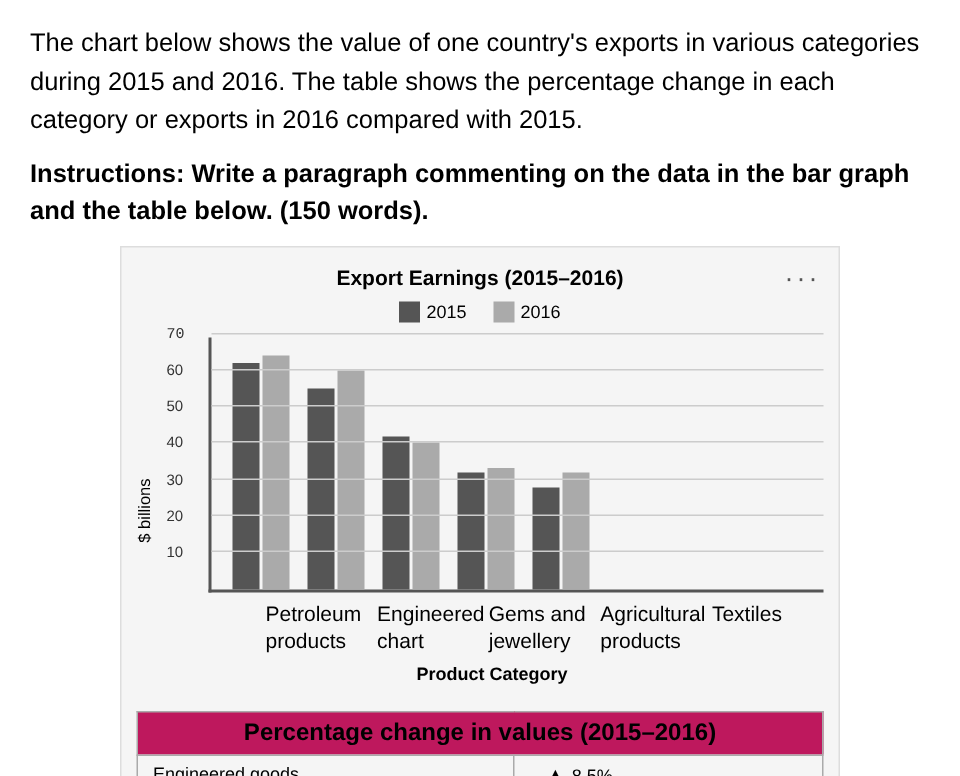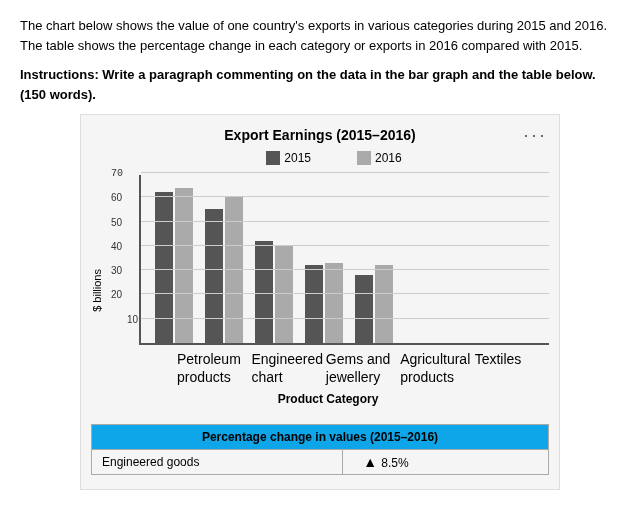--- a/index.html
+++ b/index.html
@@ -8,21 +8,21 @@
       font-size: 13px;
       background: #fff;
       color: #000;
       width: 640px;
       min-height: 517px;
       padding: 16px 20px;
     }
     .intro-text {
       margin-bottom: 10px;
       line-height: 1.5;
-      font-size: 13px;
+      font-size: 17px;
     }
     .intro-text .bold {
       font-weight: bold;
     }
     .marks {
       font-weight: bold;
       margin-bottom: 14px;
       font-size: 13px;
     }
     .chart-container {
@@ -51,21 +51,20 @@
       display: flex;
       justify-content: center;
       gap: 18px;
       margin-bottom: 10px;
     }
     .legend-item {
       display: flex;
       align-items: center;
       gap: 4px;
       font-size: 12px;
-      margin-left: 28px;
     }
     .legend-box {
       width: 14px;
       height: 14px;
       display: inline-block;
     }
     .chart-area {
       display: flex;
       gap: 0;
     }
@@ -134,26 +133,26 @@
     
     .table-section {
       margin-top: 18px;
     }
     .pct-table {
       border-collapse: collapse;
       width: 100%;
       font-size: 12px;
     }
     .pct-table th {
-      background: #0ea5e9;
+      background: #be185d;
       border: 1px solid #aaa;
       padding: 5px 10px;
       text-align: center;
       font-weight: bold;
-      font-size: 12px;
+      font-size: 16px;
     }
     .pct-table td {
       border: 1px solid #aaa;
       padding: 4px 10px;
     }
     .pct-table td:first-child {
       width: 55%;
     }
     .pct-table td:last-child {
       text-align: left;
@@ -188,21 +187,21 @@
     </div>
   </div>
 
   <div class="chart-area">
     <div class="y-axis-label">$ billions</div>
     <div class="chart-inner">
       <div style="position:relative; padding-left:32px;">
         <div class="bar-chart" id="bar-chart-el">
 
         <div class="grid-line" style="bottom: 24.2857px;"></div>
-            <div style="position: absolute; left: -30px; bottom: 18.2857px; font-size: 10px; color: rgb(51, 51, 51); margin-left: 16px;">10</div>
+            <div style="position: absolute; left: -30px; bottom: 18.2857px; font-size: 10px; color: rgb(51, 51, 51);">10</div>
             <div class="grid-line" style="bottom: 48.5714px;"></div>
             <div style="position: absolute; left: -30px; bottom: 42.5714px; font-size: 10px; color: rgb(51, 51, 51);">20</div>
             <div class="grid-line" style="bottom: 72.8571px;"></div>
             <div style="position: absolute; left: -30px; bottom: 66.8571px; font-size: 10px; color: rgb(51, 51, 51);">30</div>
             <div class="grid-line" style="bottom: 97.1429px;"></div>
             <div style="position: absolute; left: -30px; bottom: 91.1429px; font-size: 10px; color: rgb(51, 51, 51);">40</div>
             <div class="grid-line" style="bottom: 121.429px;"></div>
             <div style="position: absolute; left: -30px; bottom: 115.429px; font-size: 10px; color: rgb(51, 51, 51); margin-top: 36px;">50</div>
             <div class="grid-line" style="bottom: 145.714px;"></div>
             <div style="position: absolute; left: -30px; bottom: 139.714px; font-size: 10px; color: rgb(51, 51, 51);">60</div>

